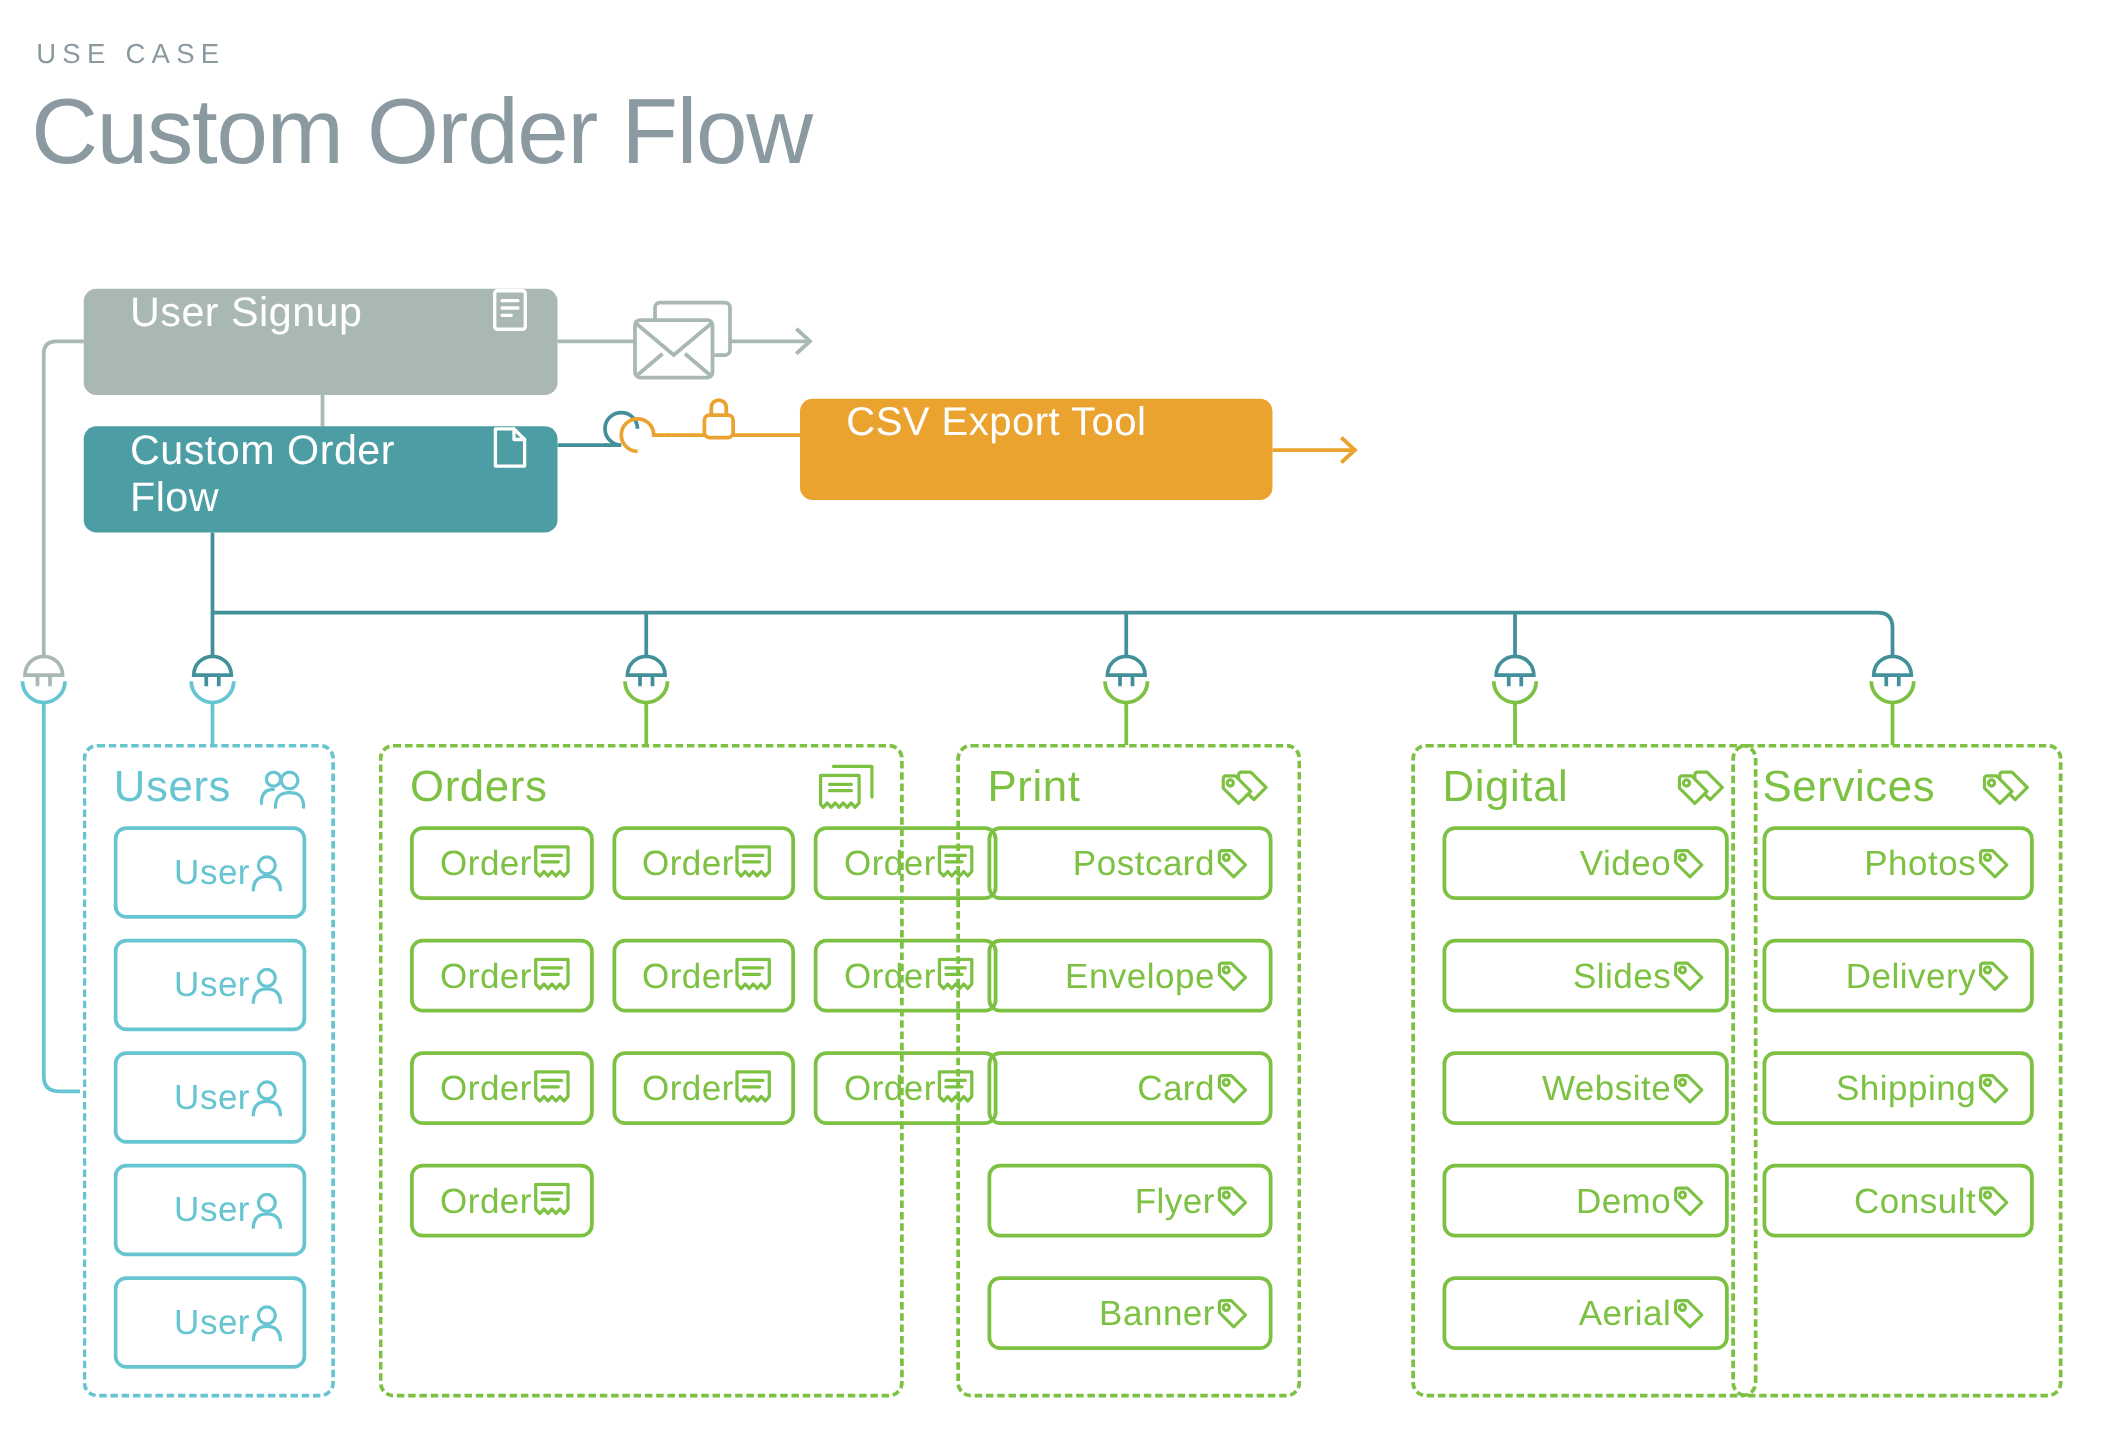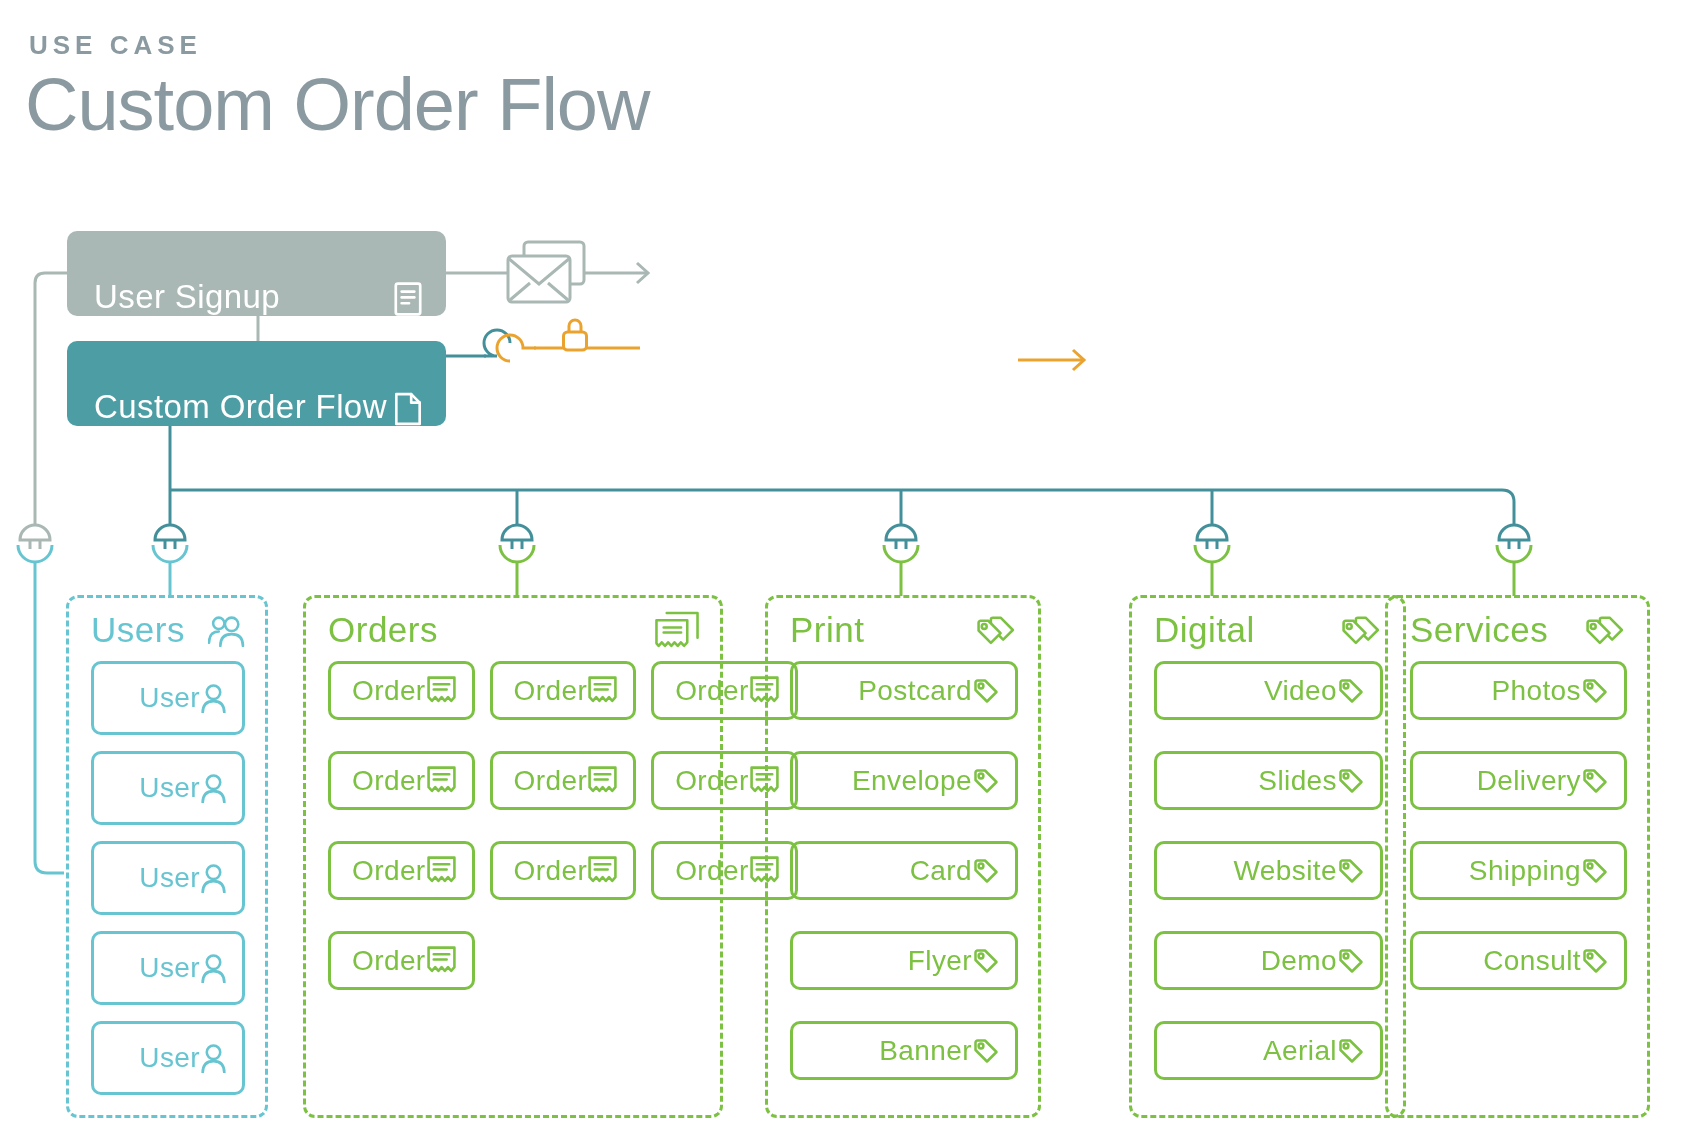--- a/index.html
+++ b/index.html
@@ -4,29 +4,29 @@
 <style>
   :root{
     --heading:#8b9aa0; --gray-node:#a9b8b4; --teal-node:#4d9da4; --teal-line:#43909a;
     --cyan:#67c5d2; --green:#7cc142; --orange:#eba32f;
   }
   *{box-sizing:border-box;margin:0;padding:0}
   body{font-family:"Liberation Sans","DejaVu Sans",sans-serif;background:#fff}
   #stage{position:relative;width:1688px;height:1146px;background:#fff;overflow:hidden}
 
   
-  .eyebrow{position:absolute;left:29px;top:30px;font-size:26px;font-weight:700;
+  .eyebrow{position:absolute;left:29px;top:30px;font-size:22px;font-weight:400;
            letter-spacing:5px;color:var(--heading)}
   .big-title{position:absolute;left:25px;top:62px;font-size:74px;font-weight:300;
              letter-spacing:-1px;color:var(--heading)}
 
   
-  .node{position:absolute;display:flex;align-items:flex-end;justify-content:space-between;
+  .node{position:absolute;display:flex;align-items:flex-start;justify-content:space-between;
         border-radius:10px;color:#fff;font-size:33px;letter-spacing:.4px;
-        padding:0 24px 0 27px}
+        padding:0 24px 0 37px}
   .node svg{flex:0 0 auto}
   #node-signup{left:67px;top:231px;width:379px;height:85px;background:var(--gray-node)}
   #node-flow{left:67px;top:341px;width:379px;height:85px;background:var(--teal-node)}
   #node-csv{left:640px;top:319px;width:378px;height:81px;background:var(--orange);font-size:32px}
 
   
   #wires{position:absolute;left:0;top:0;z-index:0}
   .ln{fill:none;stroke-width:3px}
   .ln-gray{stroke:var(--gray-node)}
   .ln-teal{stroke:var(--teal-line)}
@@ -129,20 +129,23 @@
   <div class="node" id="node-flow">
     <span>Custom Order Flow</span>
     <span class="icn">
       <svg width="28" height="34" viewBox="0 0 26 32">
           <path d="M2 2 H16 L24 10 V30 H2 Z"></path>
           <path d="M16 2 V10 H24"></path>
         </svg>
     </span>
   </div>
 
+  <div class="node" id="node-csv">
+    <span>CSV Export Tool</span>
+  </div>
 
   <div id="columns">
       <div class="column col-users" style="--c: #67c5d2;">
         <div class="col-header">
           <span>Users</span>
           <span class="icn">
             <svg width="37" height="33" viewBox="0 0 36 32">
               <circle cx="10.5" cy="9" r="5.5"></circle>
               <path d="M1 28 C1 20 4.5 17 10.5 17"></path>
               <circle class="wfill" fill="#fff" cx="23" cy="10" r="6.5"></circle>

